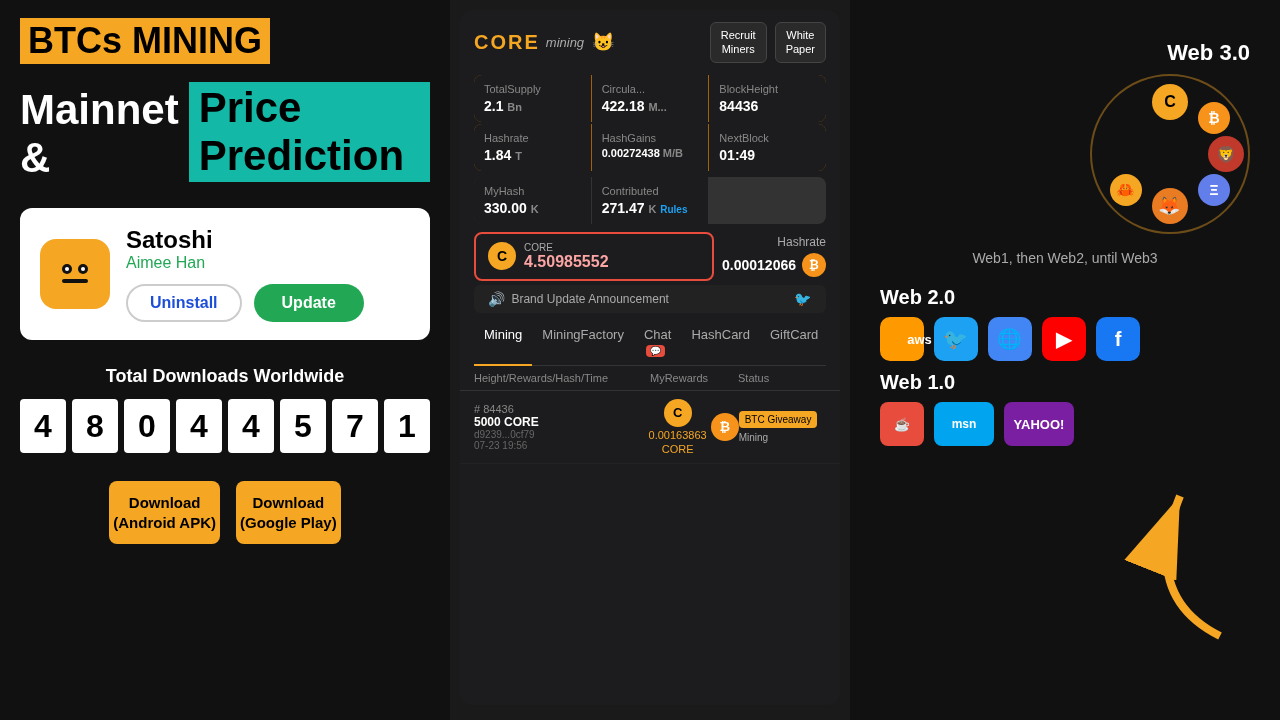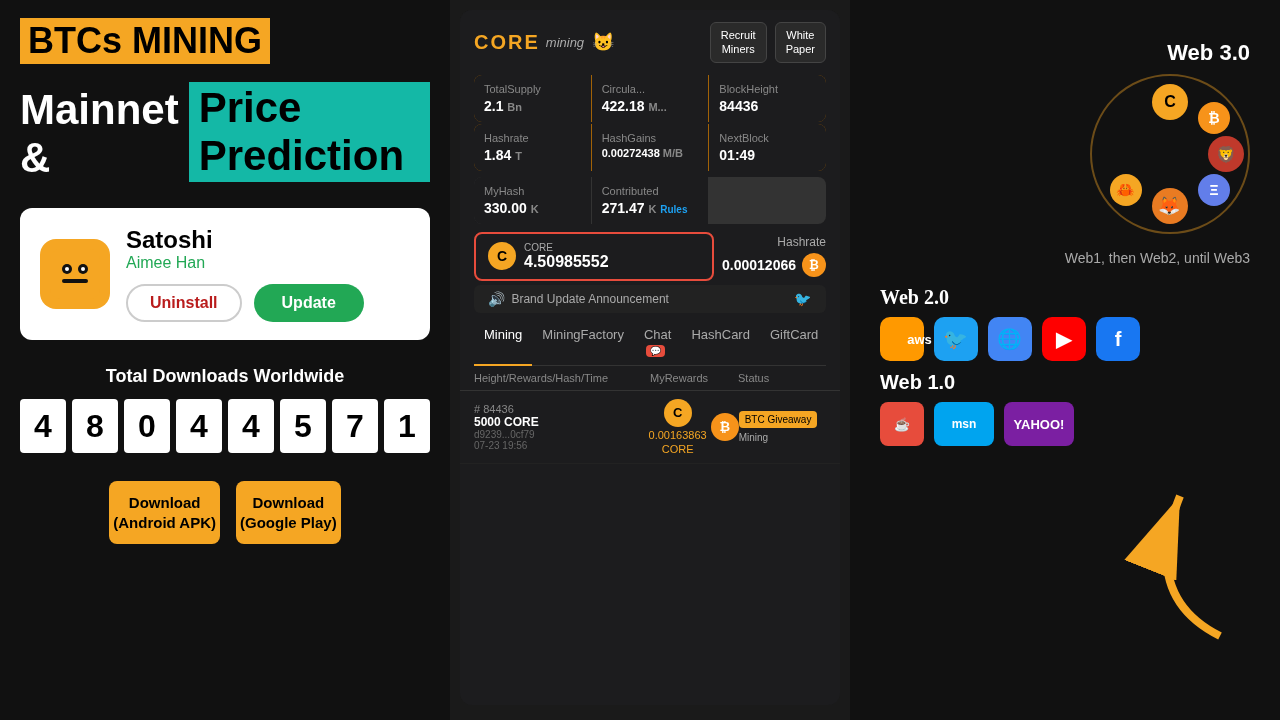--- a/index.html
+++ b/index.html
@@ -111,21 +111,21 @@
 
     .app-buttons {
       display: flex;
       gap: 12px;
       margin-top: 12px;
     }
 
     .btn-uninstall {
       border: 2px solid #ccc;
       background: #fff;
-      color: #b91c1c;
+      color: #1d4ed8;
       padding: 8px 22px;
       border-radius: 24px;
       font-size: 16px;
       font-weight: 600;
       cursor: pointer;
     }
 
     .btn-update {
       background: #22a855;
       color: #fff;
@@ -306,21 +306,21 @@
     .core-balance-info {
       flex: 1;
     }
 
     .core-balance-label {
       color: #aaa;
       font-size: 10px;
     }
 
     .core-balance-value {
-      color: #ffffff;
+      color: #fca5a5;
       font-size: 16px;
       font-weight: 700;
     }
 
     .my-assets-label {
       color: #aaa;
       font-size: 12px;
     }
 
     .btc-balance {
@@ -518,21 +518,20 @@
       font-weight: 700;
       margin-top: 20px;
       margin-bottom: 10px;
     }
 
     .web2-title {
       color: #fff;
       font-size: 20px;
       font-weight: 700;
       margin-top: 10px;
-      font-family: Liberation Serif, serif;
     }
 
     .web1-title {
       color: #fff;
       font-size: 20px;
       font-weight: 700;
       margin-top: 10px;
     }
 
     .web-desc {
@@ -745,21 +744,21 @@
 
         <div style="position:absolute;top:10px;left:50%;transform:translateX(-50%);width:36px;height:36px;border-radius:50%;background:#f5a623;display:flex;align-items:center;justify-content:center;font-weight:900;color:#000;font-size:16px;">C</div>
         <div style="position:absolute;top:50%;right:6px;transform:translateY(-50%);width:36px;height:36px;border-radius:50%;background:#c0392b;display:flex;align-items:center;justify-content:center;font-size:16px;">🦁</div>
         <div style="position:absolute;top:28px;right:20px;width:32px;height:32px;border-radius:50%;background:#f7931a;display:flex;align-items:center;justify-content:center;font-weight:900;color:#fff;font-size:14px;">₿</div>
         <div style="position:absolute;bottom:28px;right:20px;width:32px;height:32px;border-radius:50%;background:#627eea;display:flex;align-items:center;justify-content:center;font-weight:900;color:#fff;font-size:14px;">Ξ</div>
         <div style="position:absolute;bottom:10px;left:50%;transform:translateX(-50%);width:36px;height:36px;border-radius:50%;background:#e97b22;display:flex;align-items:center;justify-content:center;font-size:18px;">🦊</div>
         <div style="position:absolute;bottom:28px;left:20px;width:32px;height:32px;border-radius:50%;background:#f5a623;display:flex;align-items:center;justify-content:center;font-size:15px;">🦀</div>
       </div>
     </div>
 
-    <div class="web-desc" style="text-align:right;padding:0 0 10px 0;color:#aaa;font-size:14px;">Web1, then Web2, until Web3</div>
+    <div class="web-desc" style="text-align:center;padding:0 0 10px 0;color:#aaa;font-size:14px;">Web1, then Web2, until Web3</div>
 
     <div class="web2-title">Web 2.0</div>
     <div class="web-icons-row">
       <div class="service-icon" style="background:#ff9900;font-size:13px;font-weight:700;padding-left:35px;">aws</div>
       <div class="service-icon" style="background:#1da1f2;">🐦</div>
       <div class="service-icon" style="background:#4285f4;">🌐</div>
       <div class="service-icon" style="background:#ff0000;">▶</div>
       <div class="service-icon" style="background:#1877f2;">f</div>
     </div>
 

